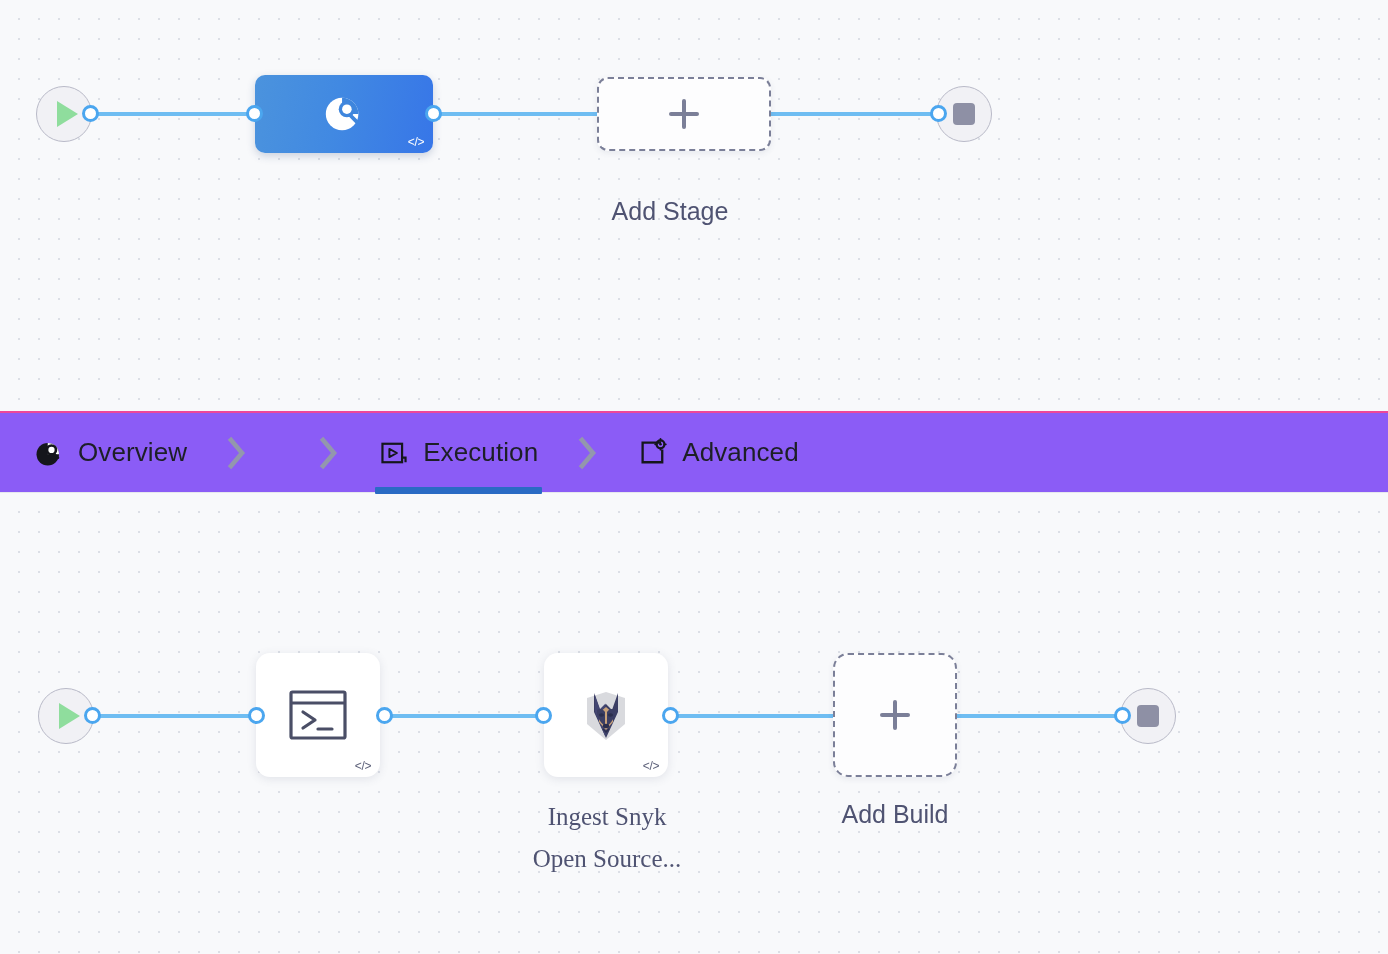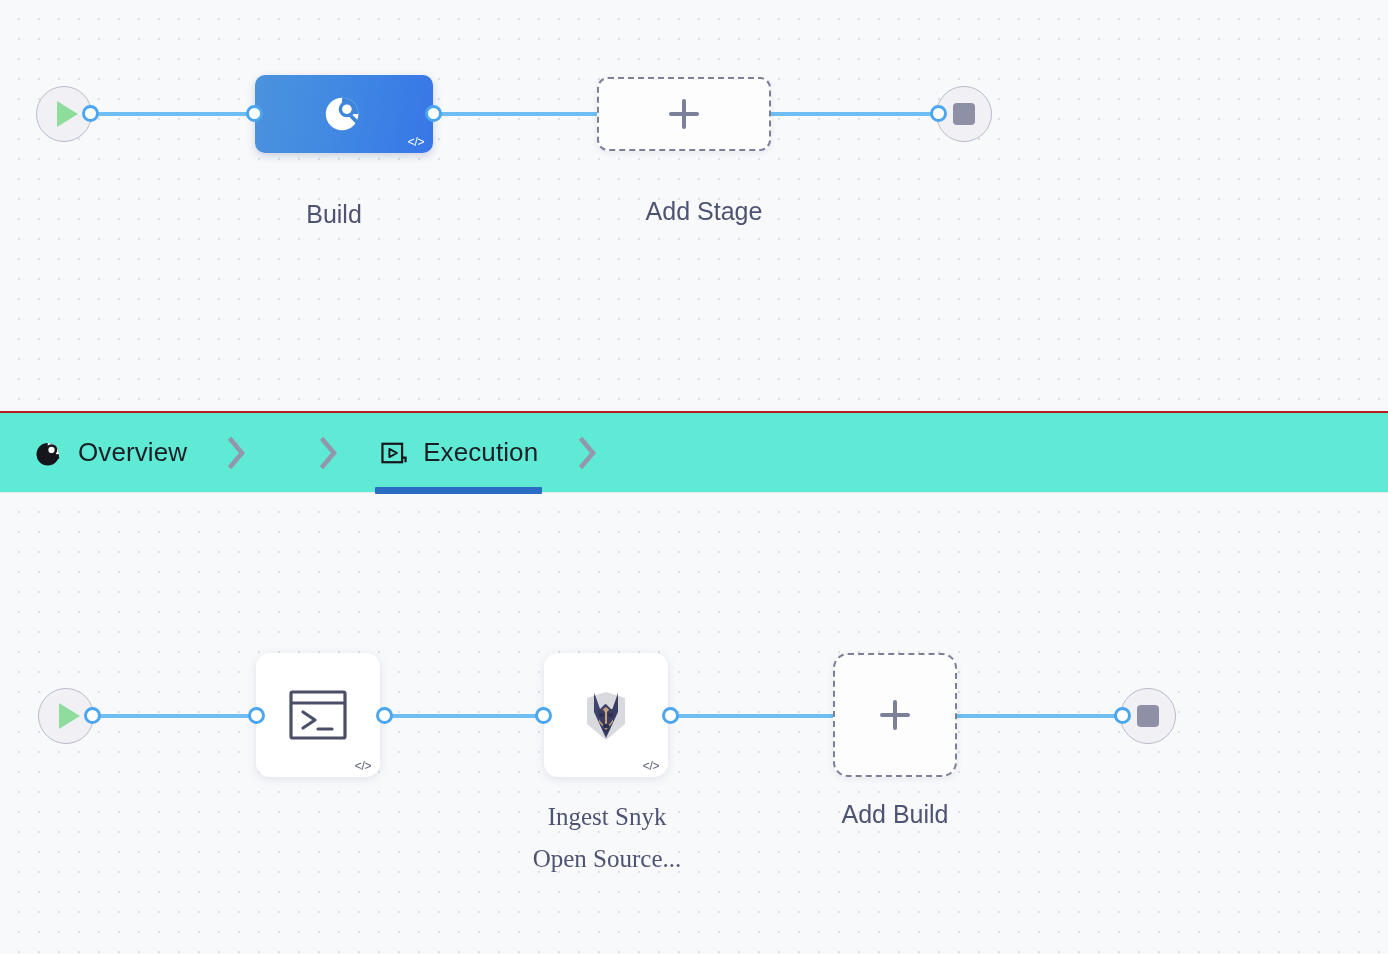--- a/index.html
+++ b/index.html
@@ -94,22 +94,22 @@
     position: absolute; text-align: center;
     color: #4f5372; font-size: 25px; line-height: 42px;
     font-family: "Liberation Sans", sans-serif;
     z-index: 3; white-space: pre-line;
   }
 
   
   .tabbar {
     position: absolute; left: 0; top: 411px;
     width: 1388px; height: 82px;
-    background: #5eead4;
-    border-top: 2px solid #b91c1c;
+    background: #8b5cf6;
+    border-top: 2px solid #ec4899;
     border-bottom: 1px solid #e6e8ee;
     display: flex; align-items: center;
     padding-left: 30px;
     z-index: 10;
   }
   .tab {
     display: flex; align-items: center; gap: 14px;
     height: 82px; position: relative; cursor: pointer;
     padding: 0 4px;
   }
@@ -149,27 +149,26 @@
         <circle cx="22" cy="24" r="17" fill="#ffffff"></circle>
         <path d="M22 7 A17 17 0 0 1 39 24 L22 24 Z" fill="#3f86dd"></path>
         <circle cx="27" cy="19" r="8.5" fill="#3f86dd"></circle>
         <circle cx="27" cy="19" r="5" fill="#ffffff"></circle>
         <rect x="31" y="23" width="13" height="4" rx="2" transform="rotate(45 31 23)" fill="#3f86dd"></rect>
       </svg>
       <span class="code-badge">&lt;/&gt;</span>
     </div>
     <div class="port" style="left:246px; top:105px;"></div>
     <div class="port" style="left:425px; top:105px;"></div>
-    <div class="caption" style="left:244px; top:193px; width:180px;">Build</div>
 
     <div class="add-node" style="left:597px; top:77px; width:174px; height:74px; border-radius:11px;">
       <div class="plus-h"></div>
       <div class="plus-v"></div>
     </div>
-    <div class="caption" style="left:614px; top:190px; width:180px;">Add Stage</div>
+    <div class="caption" style="left:580px; top:190px; width:180px;">Add Stage</div>
 
     <div class="port" style="left:930px; top:105px;"></div>
     <div class="terminus" style="left:936px; top:86px; width:56px; height:56px;">
       <div class="stop-sq"></div>
     </div>
   </div>
 
   <div class="tabbar">
 
     <div class="tab">
@@ -204,20 +203,34 @@
       </svg>
       <span class="tab-label">Execution</span>
     </div>
 
     <div class="tab-sep">
       <svg width="24" height="38" viewBox="0 0 24 38">
         <path d="M6 6 L17 19 L6 32" fill="none" stroke="#9397ad" stroke-width="4.6" stroke-linecap="square" stroke-linejoin="miter"></path>
       </svg>
     </div>
 
+    <div class="tab">
+      <svg class="tab-icon" viewBox="0 0 26 26">
+        <path d="M19 4 L4 4 L4 21 L21 21 L21 11" fill="none" stroke="#15161c" stroke-width="2" stroke-linecap="square"></path>
+        <circle cx="19.5" cy="5.5" r="3.4" fill="none" stroke="#15161c" stroke-width="1.9"></circle>
+        <circle cx="19.5" cy="5.5" r="1.1" fill="#15161c"></circle>
+        <g stroke="#15161c" stroke-width="1.6" stroke-linecap="round">
+          <line x1="19.5" y1="0.9" x2="19.5" y2="2.2"></line>
+          <line x1="19.5" y1="8.8" x2="19.5" y2="10.1"></line>
+          <line x1="14.9" y1="5.5" x2="16.2" y2="5.5"></line>
+          <line x1="22.8" y1="5.5" x2="24.1" y2="5.5"></line>
+        </g>
+      </svg>
+      <span class="tab-label">Advanced</span>
+    </div>
   </div>
 
   <div class="canvas" id="steps-canvas">
 
     <div class="link" style="left:94px; top:221px; width:170px;"></div>
     <div class="link" style="left:379px; top:221px; width:176px;"></div>
     <div class="link" style="left:665px; top:221px; width:180px;"></div>
     <div class="link" style="left:950px; top:221px; width:184px;"></div>
 
     <div class="terminus" style="left:38px; top:195px; width:56px; height:56px;">

